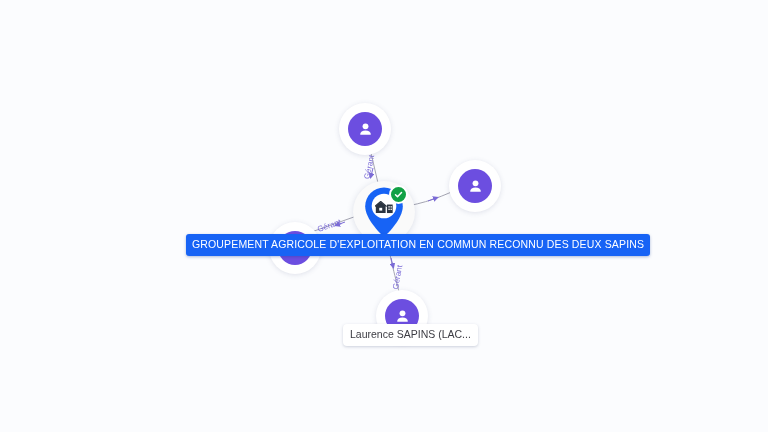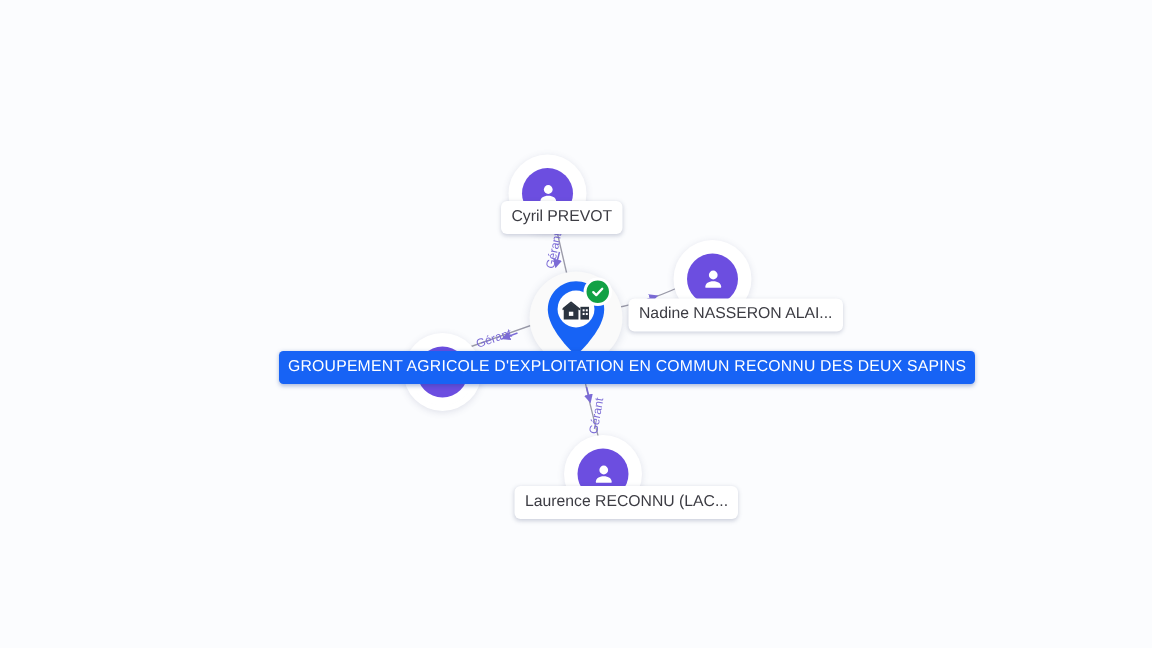--- a/index.html
+++ b/index.html
@@ -146,53 +146,51 @@
 
   <div class="node-halo" style="left:339px;top:103px;"></div>
   <div class="person-node" style="left:348px;top:112px;">
     <span>
       <svg viewBox="0 0 24 24" xmlns="http://www.w3.org/2000/svg">
         <circle cx="12" cy="8" r="3.7" fill="#ffffff"></circle>
         <path d="M12 13.2c-4 0-6.6 2.1-6.6 4.3v1.2h13.2v-1.2c0-2.2-2.6-4.3-6.6-4.3z" fill="#ffffff"></path>
       </svg>
     </span>
   </div>
-  <div class="node-label" style="left:334px;top:134px;">Cyril PREVOT</div>
 
   <div class="node-halo" style="left:449px;top:160px;"></div>
   <div class="person-node" style="left:458px;top:169px;">
     <span>
       <svg viewBox="0 0 24 24" xmlns="http://www.w3.org/2000/svg">
         <circle cx="12" cy="8" r="3.7" fill="#ffffff"></circle>
         <path d="M12 13.2c-4 0-6.6 2.1-6.6 4.3v1.2h13.2v-1.2c0-2.2-2.6-4.3-6.6-4.3z" fill="#ffffff"></path>
       </svg>
     </span>
   </div>
-  <div class="node-label" style="left:419px;top:199px;">Nadine NASSERON ALAI...</div>
 
   <div class="node-halo" style="left:269px;top:222px;"></div>
   <div class="person-node" style="left:278px;top:231px;">
     <span>
       <svg viewBox="0 0 24 24" xmlns="http://www.w3.org/2000/svg">
         <circle cx="12" cy="8" r="3.7" fill="#ffffff"></circle>
         <path d="M12 13.2c-4 0-6.6 2.1-6.6 4.3v1.2h13.2v-1.2c0-2.2-2.6-4.3-6.6-4.3z" fill="#ffffff"></path>
       </svg>
     </span>
   </div>
 
   <div class="node-halo" style="left:376px;top:290px;"></div>
   <div class="person-node" style="left:385px;top:299px;">
     <span>
       <svg viewBox="0 0 24 24" xmlns="http://www.w3.org/2000/svg">
         <circle cx="12" cy="8" r="3.7" fill="#ffffff"></circle>
         <path d="M12 13.2c-4 0-6.6 2.1-6.6 4.3v1.2h13.2v-1.2c0-2.2-2.6-4.3-6.6-4.3z" fill="#ffffff"></path>
       </svg>
     </span>
   </div>
-  <div class="node-label" style="left:343px;top:324px;">Laurence RECONNU (LAC...</div>
+  <div class="node-label" style="left:343px;top:324px;">Laurence SAPINS (LAC...</div>
 
   <div class="company-halo" style="left:353px;top:181px;"></div>
 
   <div class="company-node" style="left:362px;top:186px;">
     <svg class="pin" viewBox="0 0 44 52" xmlns="http://www.w3.org/2000/svg">
       <path d="M22 1.5C11.6 1.5 3.2 9.9 3.2 20.3c0 12.6 15 27.1 17.6 29.5.7.6 1.7.6 2.4 0
                2.6-2.4 17.6-16.9 17.6-29.5C40.8 9.9 32.4 1.5 22 1.5z" fill="#1763f5"></path>
       <circle cx="22" cy="20" r="12.3" fill="#ffffff"></circle>
     </svg>
 

